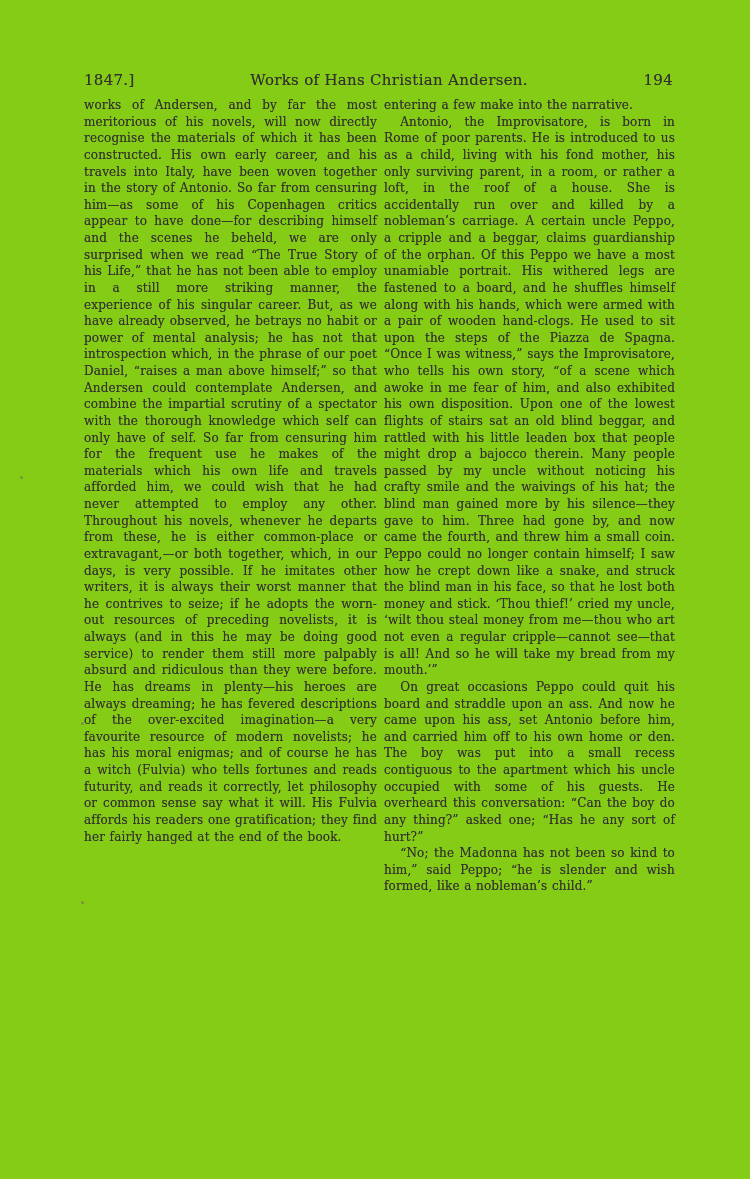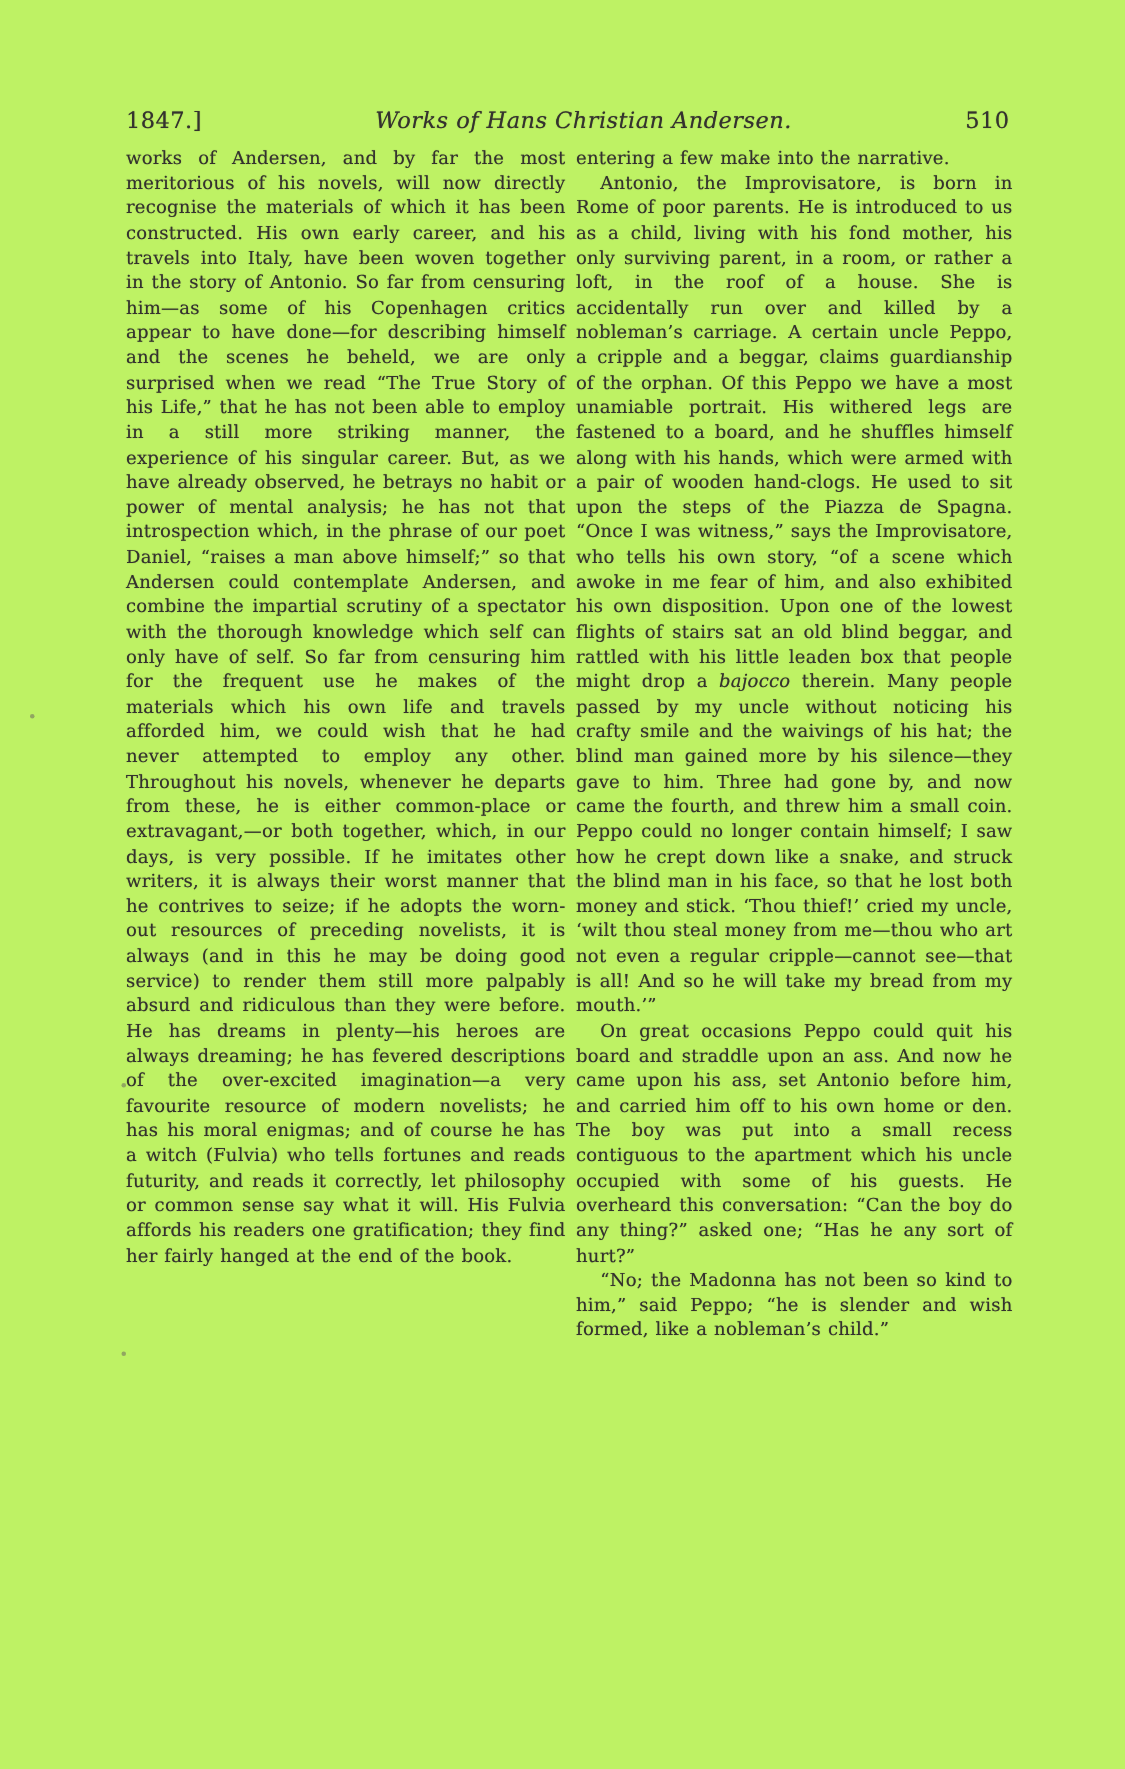--- a/index.html
+++ b/index.html
@@ -11,72 +11,71 @@
     width: 750px;
     height: 1179px;
     position: relative;
     overflow: hidden;
     font-family: "DejaVu Serif", "Liberation Serif", serif;
     color: #34322e;
   }
   .sheet {
     position: absolute;
     inset: 0;
-    background: #bef264;
+    background: #84cc16;
   }
   .running-head {
     position: absolute;
     left: 84px;
     top: 71px;
     width: 589px;
     display: flex;
     justify-content: space-between;
     align-items: baseline;
     font-size: 15px;
     letter-spacing: 0.3px;
     text-shadow: 0 0 0.6px rgba(52,50,46,0.65);
   }
   .running-head .head-title {
-    font-style: italic;
   }
   .col {
     position: absolute;
     top: 97px;
     text-align: justify;
     font-size: 12px;
     line-height: 16.62px;
     letter-spacing: 0.15px;
     word-spacing: 0.6px;
     text-shadow: 0 0 0.6px rgba(52,50,46,0.6);
   }
   .col-left  { left: 84px;  width: 293px; }
   .col-right { left: 384px; width: 291px; }
   .para { margin: 0; }
   .para.indent { text-indent: 1.35em; }
   .para.cont { text-align-last: justify; }
-  .it { font-style: italic; }
+  .it { }
   .speck {
     position: absolute;
     background: #6b675f;
     border-radius: 50%;
     opacity: 0.55;
   }
   .speck-1 { left: 20px; top: 476px; width: 3px; height: 3px; }
   .speck-2 { left: 81px; top: 722px; width: 3px; height: 3px; }
   .speck-3 { left: 81px; top: 901px; width: 3px; height: 3px; }
 </style>
 </head>
 <body>
 
 <div class="sheet">
 
   <div class="running-head">
     <span class="head-date">1847.]</span>
     <span class="head-title">Works of Hans Christian Andersen.</span>
-    <span class="head-page">510</span>
+    <span class="head-page">194</span>
   </div>
 
   <div class="col col-left">
       <p class="para"><span>works of Andersen, and by far the most meritorious of his novels, will now directly recognise the materials of which it has been constructed. His own early career, and his travels into Italy, have been woven together in the story of Antonio. So far from censuring him—as some of his Copenhagen critics appear to have done—for describing himself and the scenes he beheld, we are only surprised when we read “The True Story of his Life,” that he has not been able to employ in a still more striking manner, the experience of his singular career. But, as we have already observed, he betrays no habit or power of mental analysis; he has not that introspection which, in the phrase of our poet Daniel, “raises a man above himself;” so that Andersen could contemplate Andersen, and combine the impartial scrutiny of a spectator with the thorough knowledge which self can only have of self. So far from censuring him for the frequent use he makes of the materials which his own life and travels afforded him, we could wish that he had never attempted to employ any other. Throughout his novels, whenever he departs from these, he is either common-place or extravagant,—or both together, which, in our days, is very possible. If he imitates other writers, it is always their worst manner that he contrives to seize; if he adopts the worn-out resources of preceding novelists, it is always (and in this he may be doing good service) to render them still more palpably absurd and ridiculous than they were before. He has dreams in plenty—his heroes are always dreaming; he has fevered descriptions of the over-excited imagination—a very favourite resource of modern novelists; he has his moral enigmas; and of course he has a witch (Fulvia) who tells fortunes and reads futurity, and reads it correctly, let philosophy or common sense say what it will. His Fulvia affords his readers one gratification; they find her fairly hanged at the end of the book.</span></p>
     </div>
 
   <div class="col col-right">
       <p class="para"><span>entering a few make into the narrative.</span></p>
       <p class="para indent"><span>Antonio, the Improvisatore, is born in Rome of poor parents. He is introduced to us as a child, living with his fond mother, his only surviving parent, in a room, or rather a loft, in the roof of a house. She is accidentally run over and killed by a nobleman’s carriage. A certain uncle Peppo, a cripple and a beggar, claims guardianship of the orphan. Of this Peppo we have a most unamiable portrait. His withered legs are fastened to a board, and he shuffles himself along with his hands, which were armed with a pair of wooden hand-clogs. He used to sit upon the steps of the Piazza de Spagna. “Once I was witness,” says the Improvisatore, who tells his own story, “of a scene which awoke in me fear of him, and also exhibited his own disposition. Upon one of the lowest flights of stairs sat an old blind beggar, and rattled with his little leaden box that people might drop a </span><span class="it">bajocco</span><span> therein. Many people passed by my uncle without noticing his crafty smile and the waivings of his hat; the blind man gained more by his silence—they gave to him. Three had gone by, and now came the fourth, and threw him a small coin. Peppo could no longer contain himself; I saw how he crept down like a snake, and struck the blind man in his face, so that he lost both money and stick. ‘Thou thief!’ cried my uncle, ‘wilt thou steal money from me—thou who art not even a regular cripple—cannot see—that is all! And so he will take my bread from my mouth.’”</span></p>
       <p class="para indent"><span>On great occasions Peppo could quit his board and straddle upon an ass. And now he came upon his ass, set Antonio before him, and carried him off to his own home or den. The boy was put into a small recess contiguous to the apartment which his uncle occupied with some of his guests. He overheard this conversation: “Can the boy do any thing?” asked one; “Has he any sort of hurt?”</span></p>

